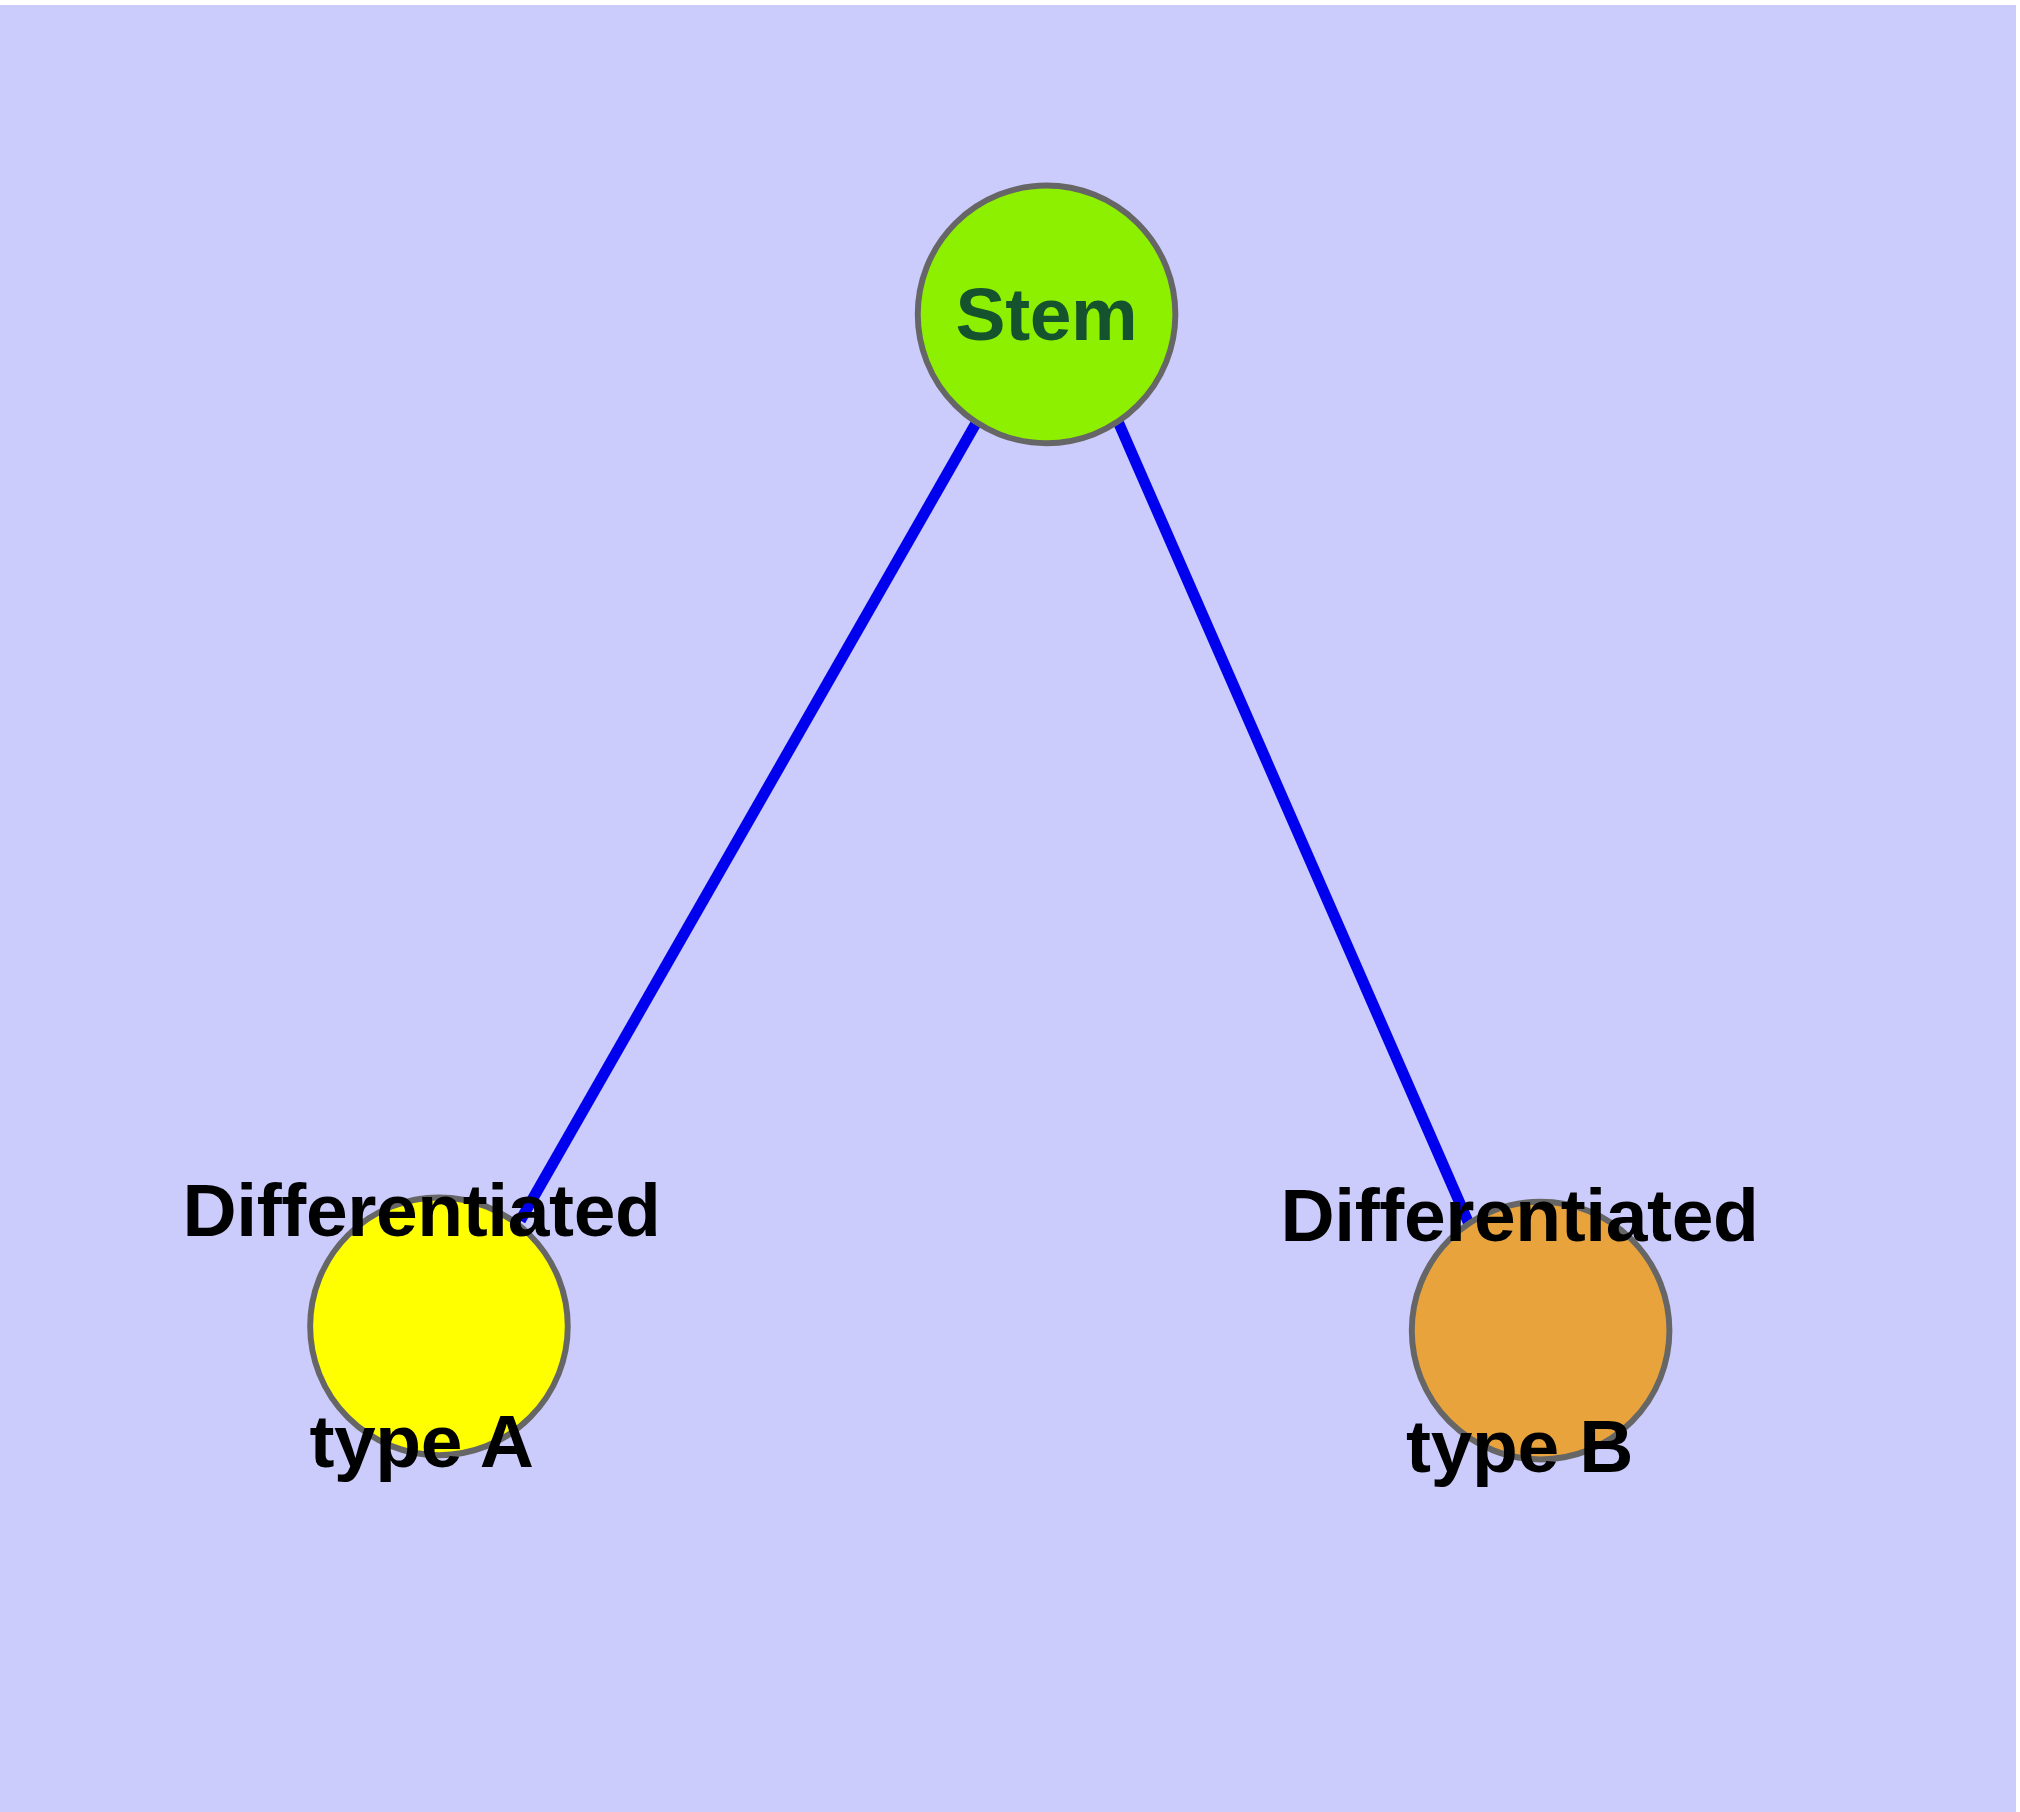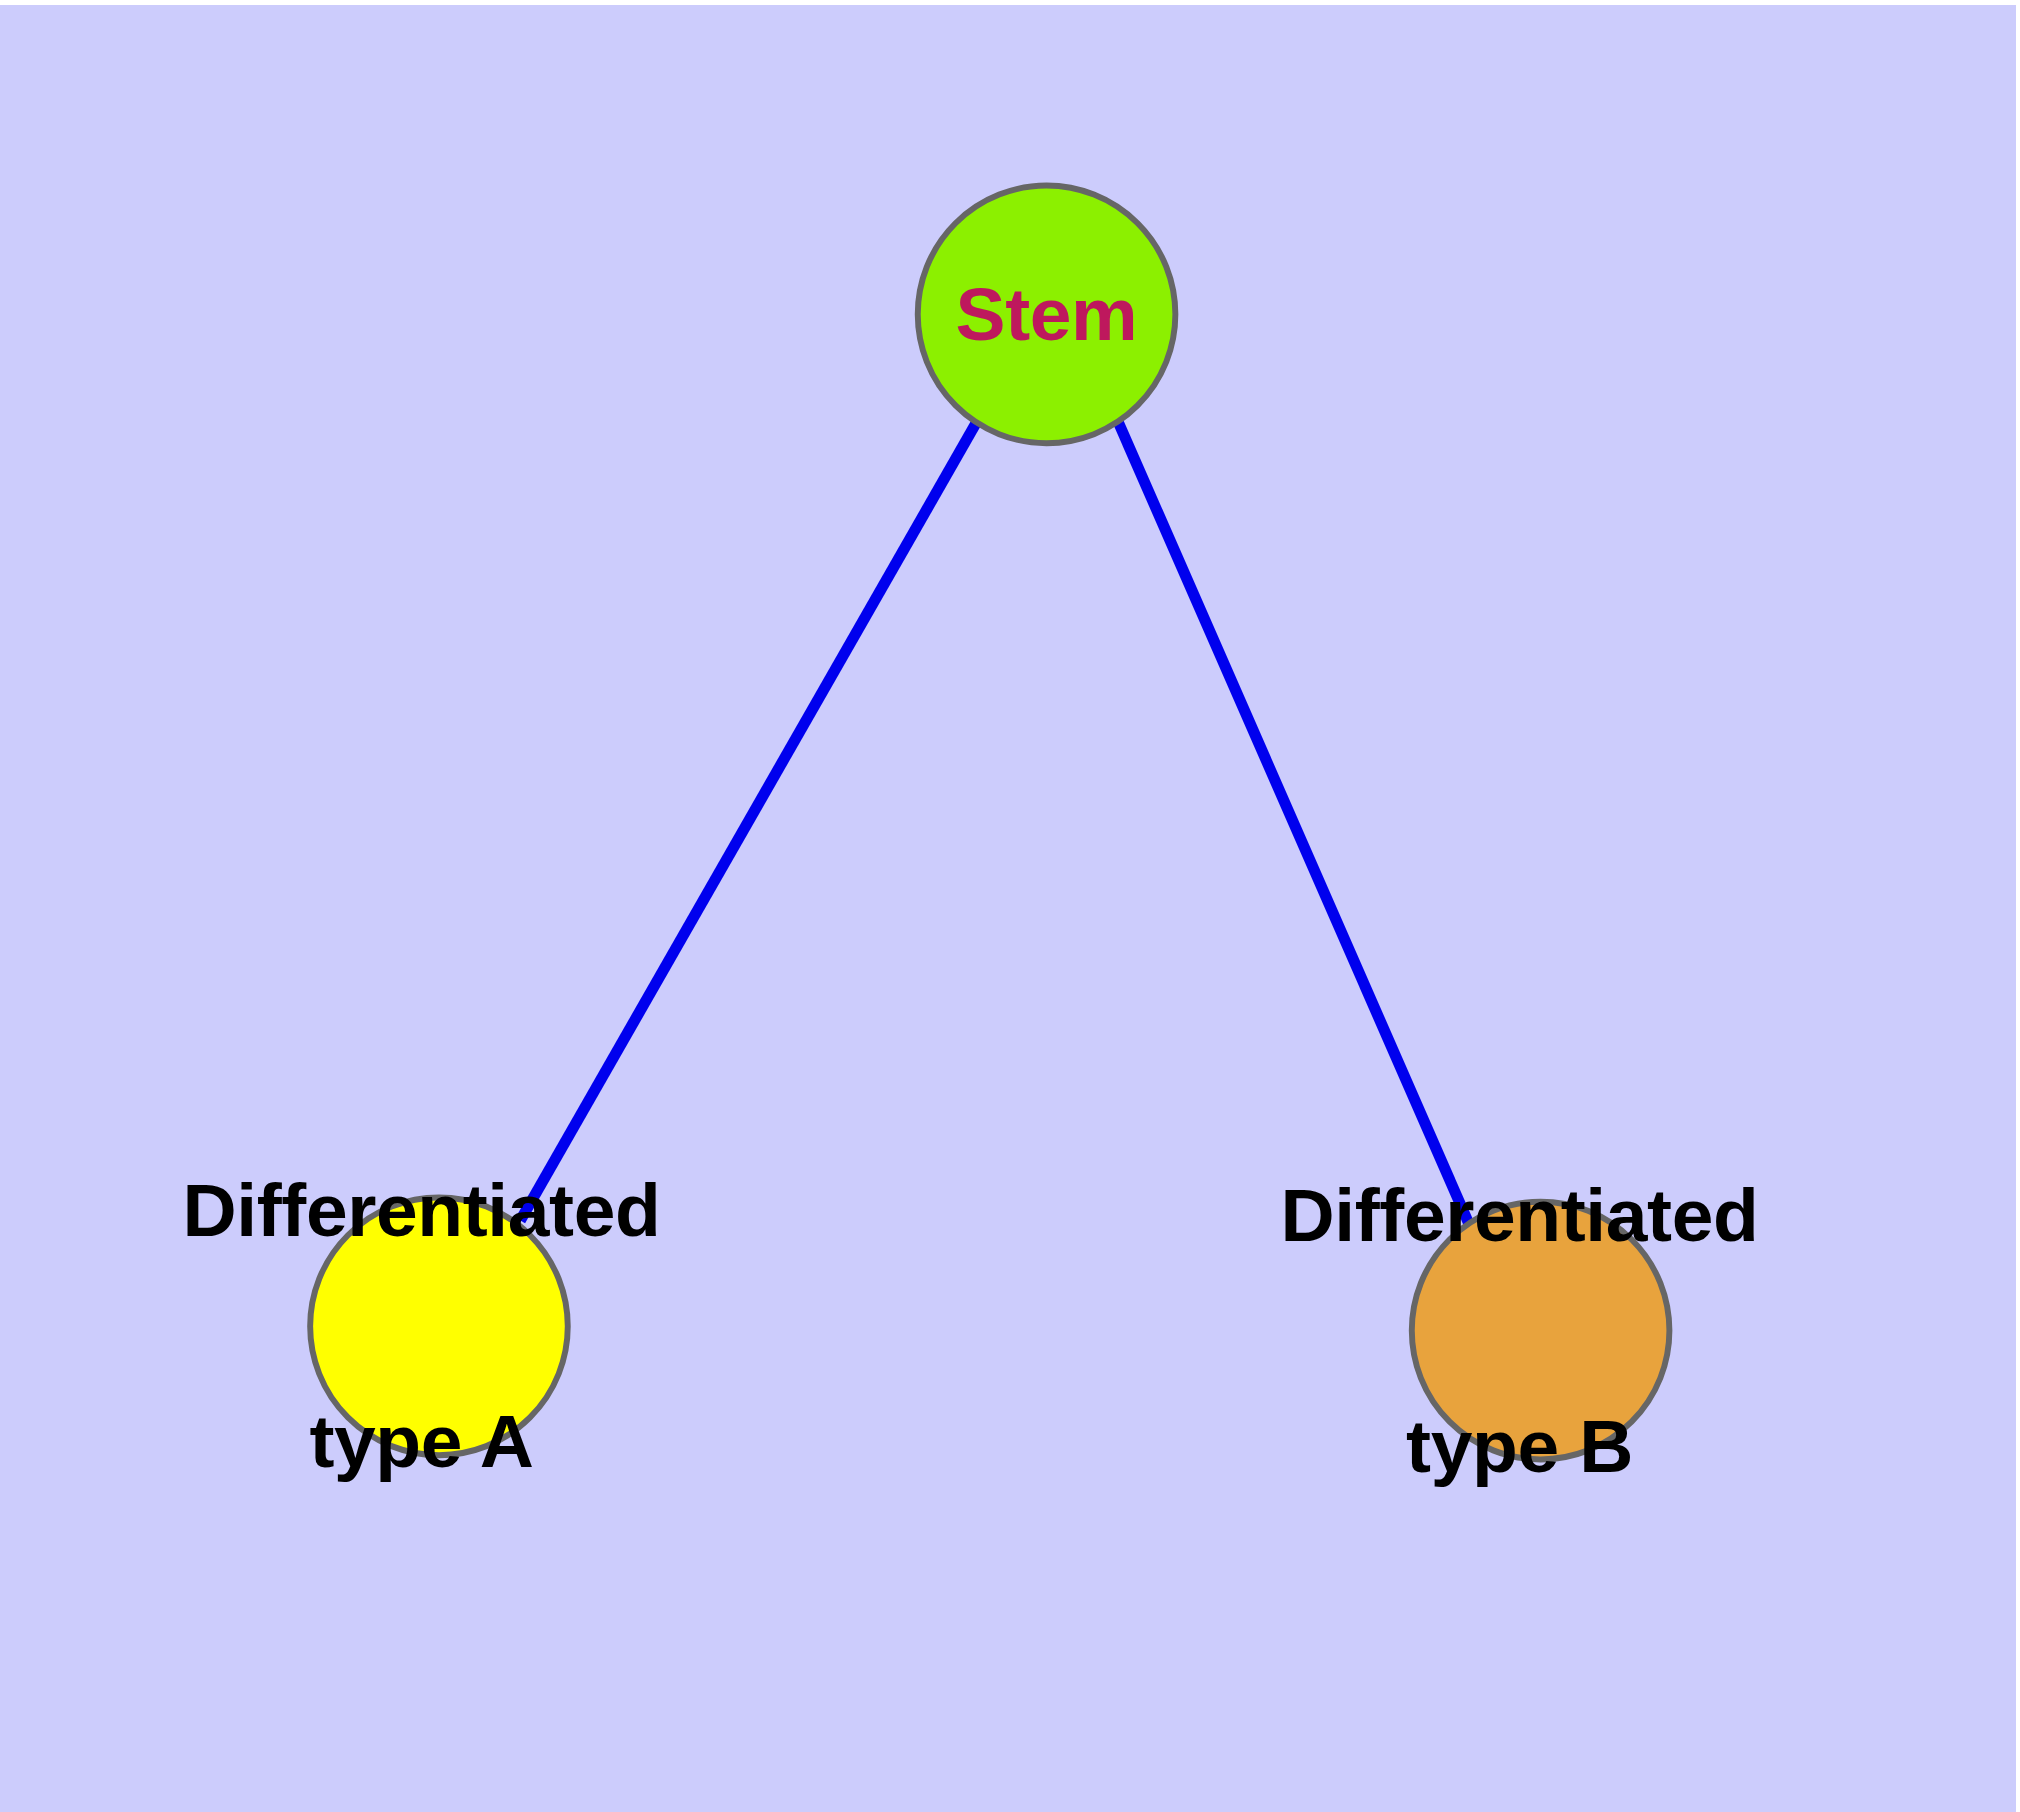--- a/index.html
+++ b/index.html
@@ -61,21 +61,21 @@
         <line class="edge-line" x1="1152" y1="493" x2="614" y2="1434" stroke="#0000ee" stroke-width="13"></line>
         <line class="edge-line" x1="1320" y1="493" x2="1733" y2="1437" stroke="#0000ee" stroke-width="13"></line>
       </g>
       <g>
         <circle class="node-circle" cx="1235" cy="365" r="152" fill="#8cf000" stroke="#666666" stroke-width="7"></circle>
         <circle class="node-circle" cx="518" cy="1559" r="152" fill="#ffff00" stroke="#666666" stroke-width="7"></circle>
         <circle class="node-circle" cx="1818" cy="1564" r="152" fill="#e8a33d" stroke="#666666" stroke-width="7"></circle>
       </g>
     </svg>
 
-    <div class="node-label" style="font-size: 75px; color: #be185d; width: 1017px; left: 538px; top: 309px; transform: translateY(-50%);">
+    <div class="node-label" style="font-size: 75px; color: #14532d; width: 1017px; left: 538px; top: 309px; transform: translateY(-50%);">
       <span class="lbl-line">Stem</span>
     </div>
 
     <div class="node-label" style="font-size: 75px; color: rgb(0, 0, 0); width: 1017px; left: -87px; top: 1321px; transform: translateY(-50%);">
       <span class="lbl-line">Differentiated</span>
       <span class="lbl-line">type A</span>
     </div>
 
     <div class="node-label" style="font-size: 75px; color: rgb(0, 0, 0); width: 1017px; left: 1011px; top: 1326px; transform: translateY(-50%);">
       <span class="lbl-line">Differentiated</span>

